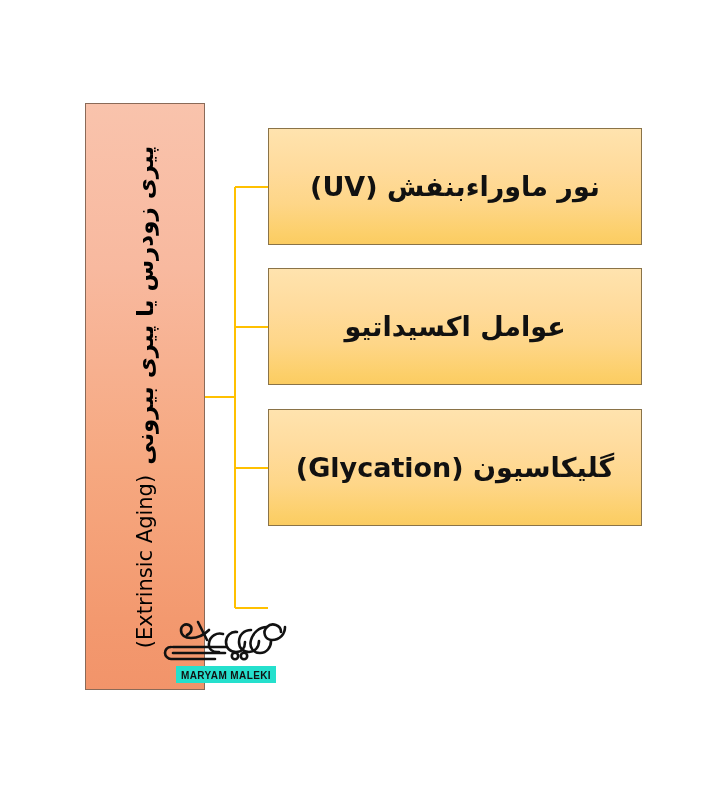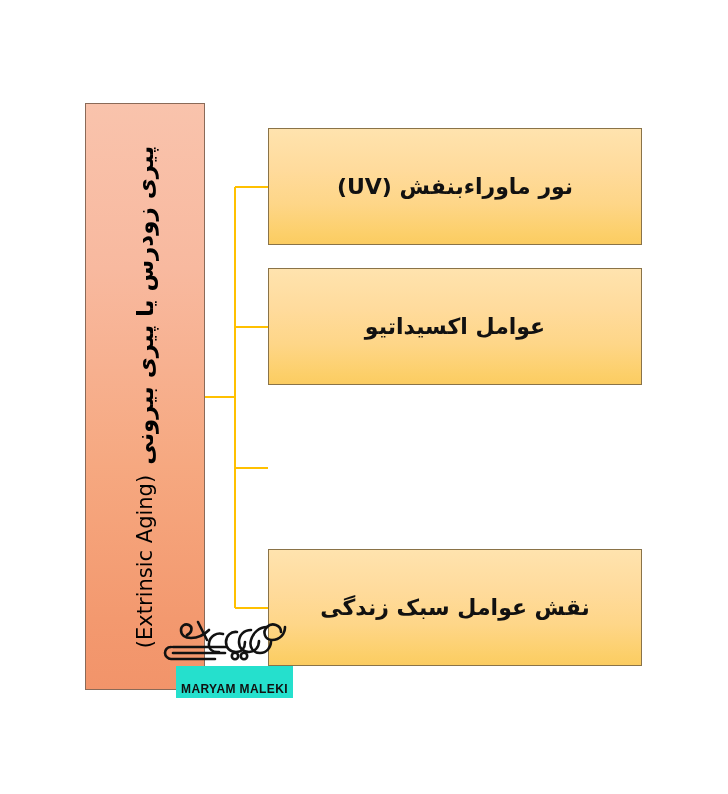--- a/index.html
+++ b/index.html
@@ -83,21 +83,21 @@
     align-items: center;
     justify-content: center;
     text-align: center;
   }
   #branch-node-0 { top: 128px; }
   #branch-node-1 { top: 268px; }
   #branch-node-2 { top: 409px; }
   #branch-node-3 { top: 549px; }
 
   .branch-label {
-    font-size: 22px;
+    font-size: 27px;
     font-weight: bold;
     color: #111111;
     direction: rtl;
     unicode-bidi: plaintext;
     padding: 0 14px;
     line-height: 1.25;
   }
 
   
   #watermark {
@@ -114,24 +114,24 @@
     top: 0;
     width: 124px;
     height: 48px;
   }
   #watermark-name {
     position: absolute;
     left: 13px;
     top: 50px;
     background: #25e0cd;
     color: #111111;
-    font-size: 12px;
+    font-size: 10px;
     font-weight: bold;
     letter-spacing: 0.4px;
-    padding: 16px 5px 2px 5px;
+    padding: 4px 5px 2px 5px;
     white-space: nowrap;
     font-family: "Liberation Sans", sans-serif;
   }
 </style>
 </head>
 <body>
 
 <div id="diagram-canvas">
 
   <svg id="connector-layer" viewBox="0 0 728 794" xmlns="http://www.w3.org/2000/svg">
@@ -157,24 +157,24 @@
   </div>
 
   <div class="branch-node" id="branch-node-0">
     <span class="branch-label">نور ماوراءبنفش (UV)</span>
   </div>
 
   <div class="branch-node" id="branch-node-1">
     <span class="branch-label">عوامل اکسیداتیو</span>
   </div>
 
-
-  <div class="branch-node" id="branch-node-3">
-    <span class="branch-label">نقش عوامل سبک زندگی</span>
-  </div>
+  <div class="branch-node" id="branch-node-2">
+    <span class="branch-label">گلیکاسیون (Glycation)</span>
+  </div>
+
 
   <div id="watermark">
     <svg id="watermark-mark" viewBox="0 0 124 48" xmlns="http://www.w3.org/2000/svg">
       <g fill="none" stroke="#111111" stroke-width="2.6" stroke-linecap="round" stroke-linejoin="round">
 
         <path d="M118 16 c0 -7 -9 -10 -14 -5 c-5 5 -2 13 5 13 c8 0 13 -6 13 -13"></path>
         <path d="M104 11 c-8 0 -14 6 -16 13 c-2 7 2 13 9 13 c7 0 11 -6 11 -12"></path>
 
         <path d="M88 14 c-7 0 -12 5 -12 12 c0 6 4 10 10 10 c6 0 10 -5 10 -11"></path>
         <path d="M74 16 c-6 -1 -11 4 -11 10 c0 6 4 10 10 10 c6 0 9 -4 9 -10"></path>

